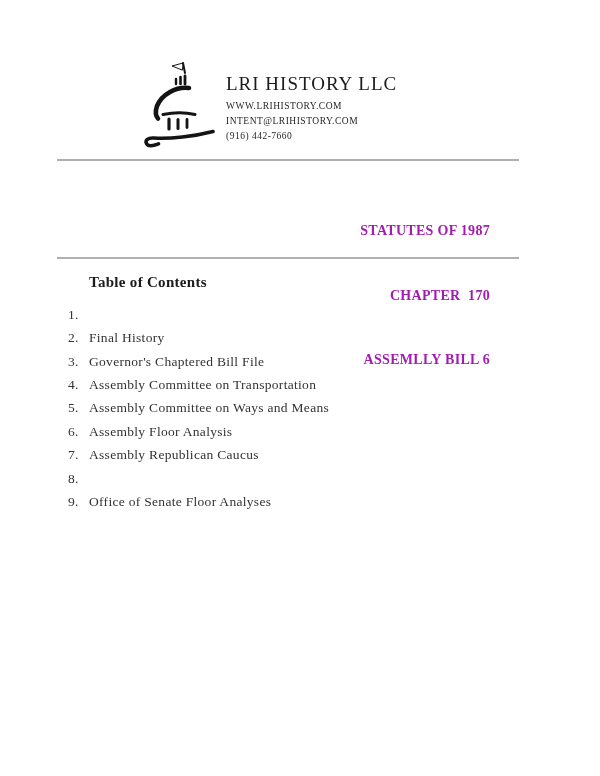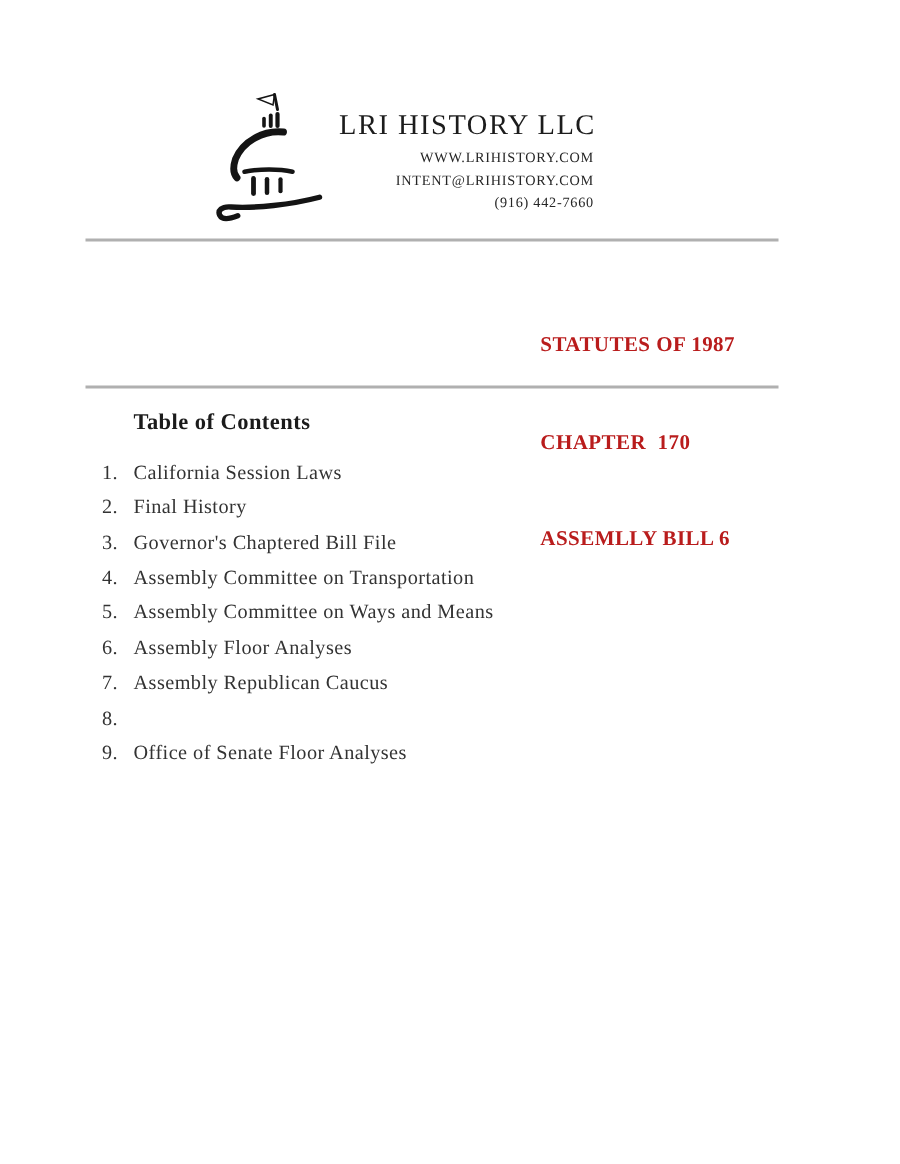--- a/index.html
+++ b/index.html
@@ -11,42 +11,42 @@
     color:#2b2b2b;
     overflow:hidden;
   }
   
   .logo {
     position:absolute; left:142px; top:58px;
     width:78px; height:90px;
   }
   .header-text {
     position:absolute; left:226px; top:74px; width:170px;
-    text-align:right;
+    text-align:left;
   }
   .company-name {
     font-size:19px; letter-spacing:1px; color:#1c1c1c;
     line-height:20px; white-space:nowrap;
   }
   .contact-line {
     font-size:9.5px; letter-spacing:0.5px; color:#262626;
     line-height:15px; white-space:nowrap;
   }
   .contact-block { margin-top:5px; }
   
   .rule {
     position:absolute; left:57px; width:462px; height:2px;
     background:#b0b0b0;
   }
   .rule-top    { top:159px; }
   .rule-bottom { top:257px; }
   
   .reference {
     position:absolute; right:110px; top:177px;
-    text-align:left; font-weight:bold; color:#b91c1c;
+    text-align:right; font-weight:bold; color:#a21caf;
     font-size:14px; line-height:21.5px; letter-spacing:0.3px;
     white-space:pre;
   }
   
   .toc-heading {
     position:absolute; left:57px; top:274px;
     font-weight:bold; font-size:15px; color:#1b1b1b;
     letter-spacing:0.3px;
     margin-left:32px;
   }
@@ -105,41 +105,40 @@
   <div class="reference">
     <div>STATUTES OF 1987</div>
     <div>CHAPTER  170</div>
     <div>ASSEMLLY BILL 6</div>
   </div>
 
   <div class="toc-heading">Table of Contents</div>
   <ol class="toc-list" id="toc-list">
       <li class="toc-item">
         <span class="toc-num">1.</span>
-        <span class="toc-label">California Session Laws</span>
       </li>
       <li class="toc-item">
         <span class="toc-num">2.</span>
         <span class="toc-label">Final History</span>
       </li>
       <li class="toc-item">
         <span class="toc-num">3.</span>
         <span class="toc-label">Governor's Chaptered Bill File</span>
       </li>
       <li class="toc-item">
         <span class="toc-num">4.</span>
         <span class="toc-label">Assembly Committee on Transportation</span>
       </li>
       <li class="toc-item">
         <span class="toc-num">5.</span>
         <span class="toc-label">Assembly Committee on Ways and Means</span>
       </li>
       <li class="toc-item">
         <span class="toc-num">6.</span>
-        <span class="toc-label">Assembly Floor Analyses</span>
+        <span class="toc-label">Assembly Floor Analysis</span>
       </li>
       <li class="toc-item">
         <span class="toc-num">7.</span>
         <span class="toc-label">Assembly Republican Caucus</span>
       </li>
       <li class="toc-item">
         <span class="toc-num">8.</span>
       </li>
       <li class="toc-item">
         <span class="toc-num">9.</span>

